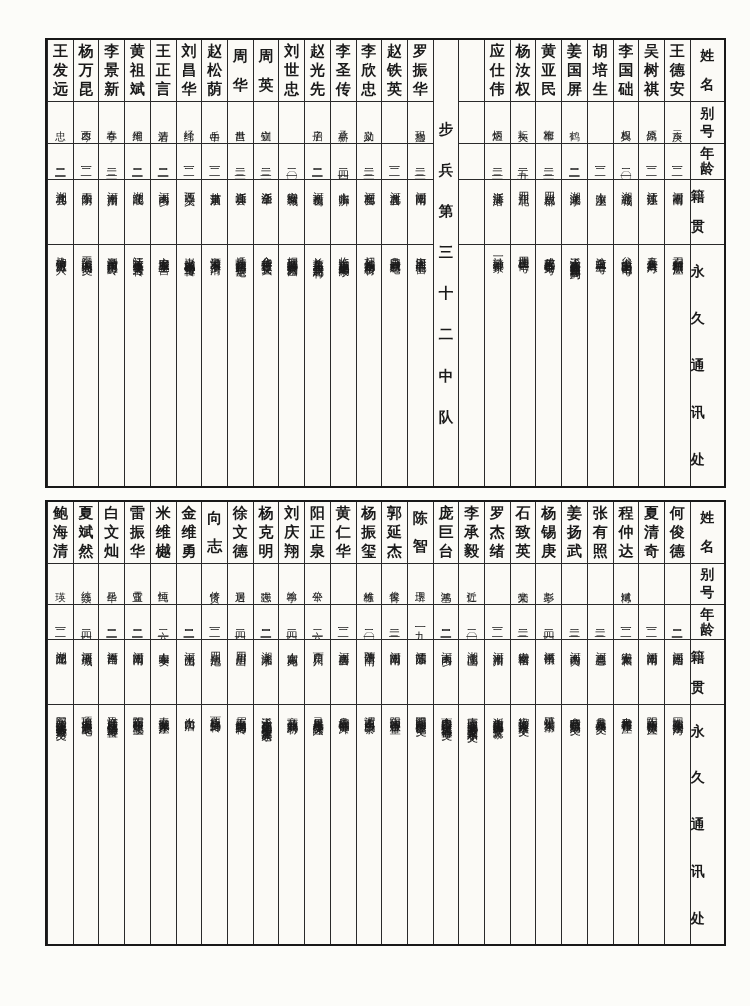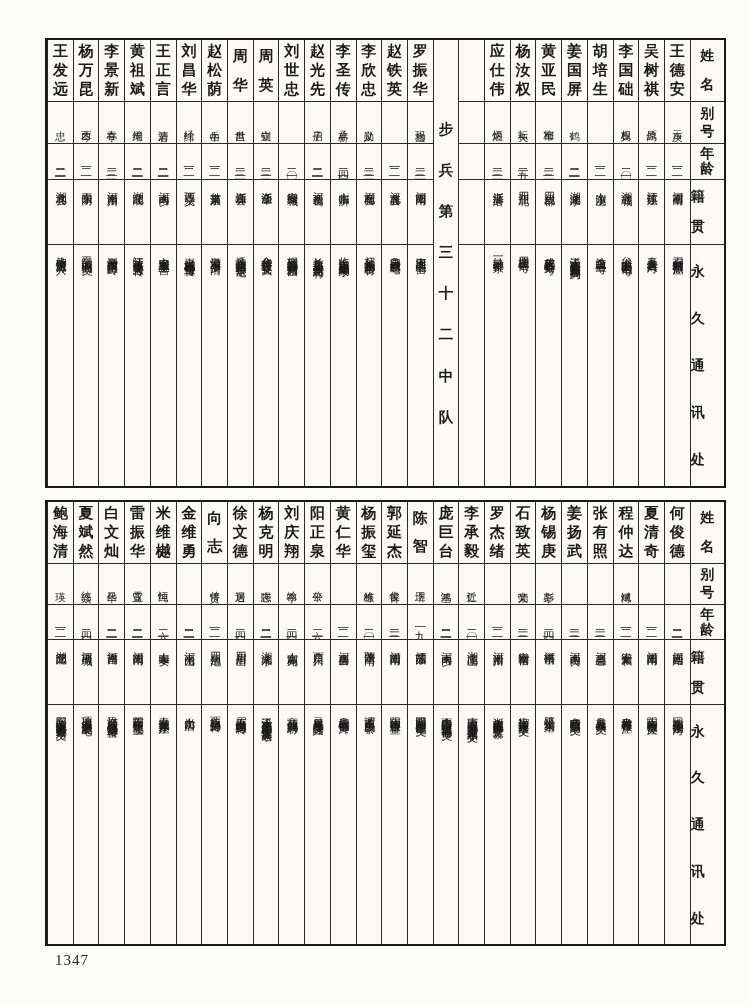--- a/index.html
+++ b/index.html
@@ -1127,15 +1127,14 @@
             <span class="vtext f-age">二一</span>
           </div>
     <div class="cell r-native">
             <span class="vtext f-native">湖北郧阳</span>
           </div>
     <div class="cell r-addr">
             <span class="vtext f-address">郧阳黄龙镇大峡乡转鲍家湾交</span>
           </div>
   </div>
 </section>
-    <div class="page-number">1347</div>
   </div>
 </div>
 
 </body></html>

